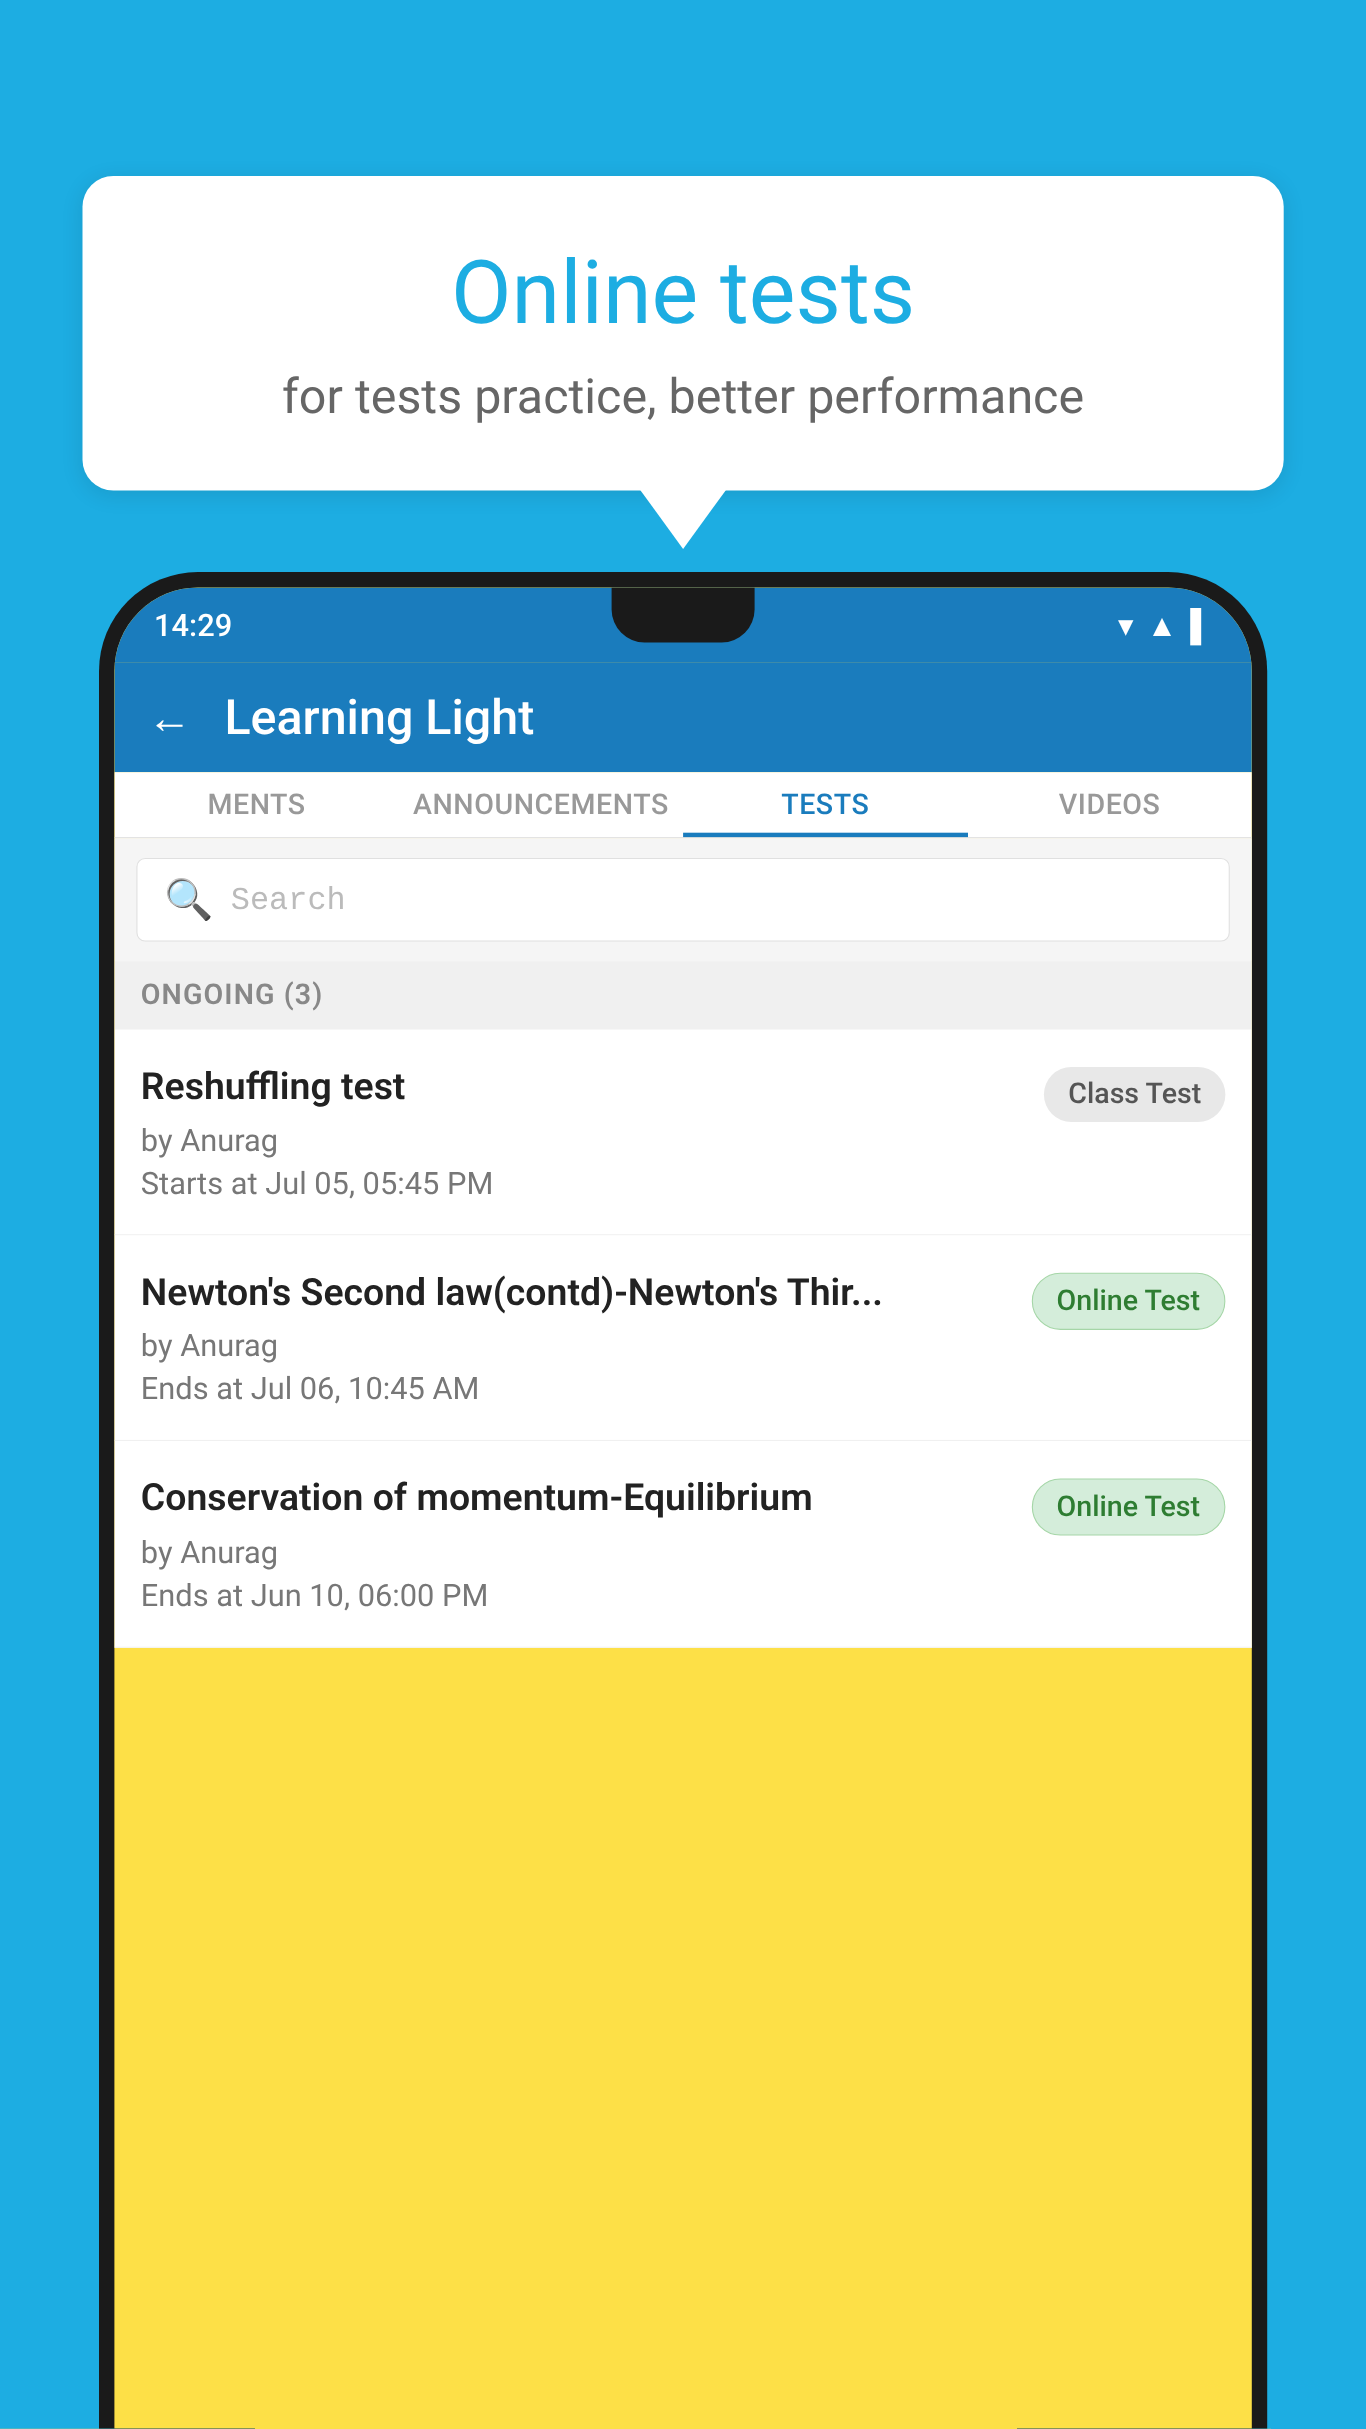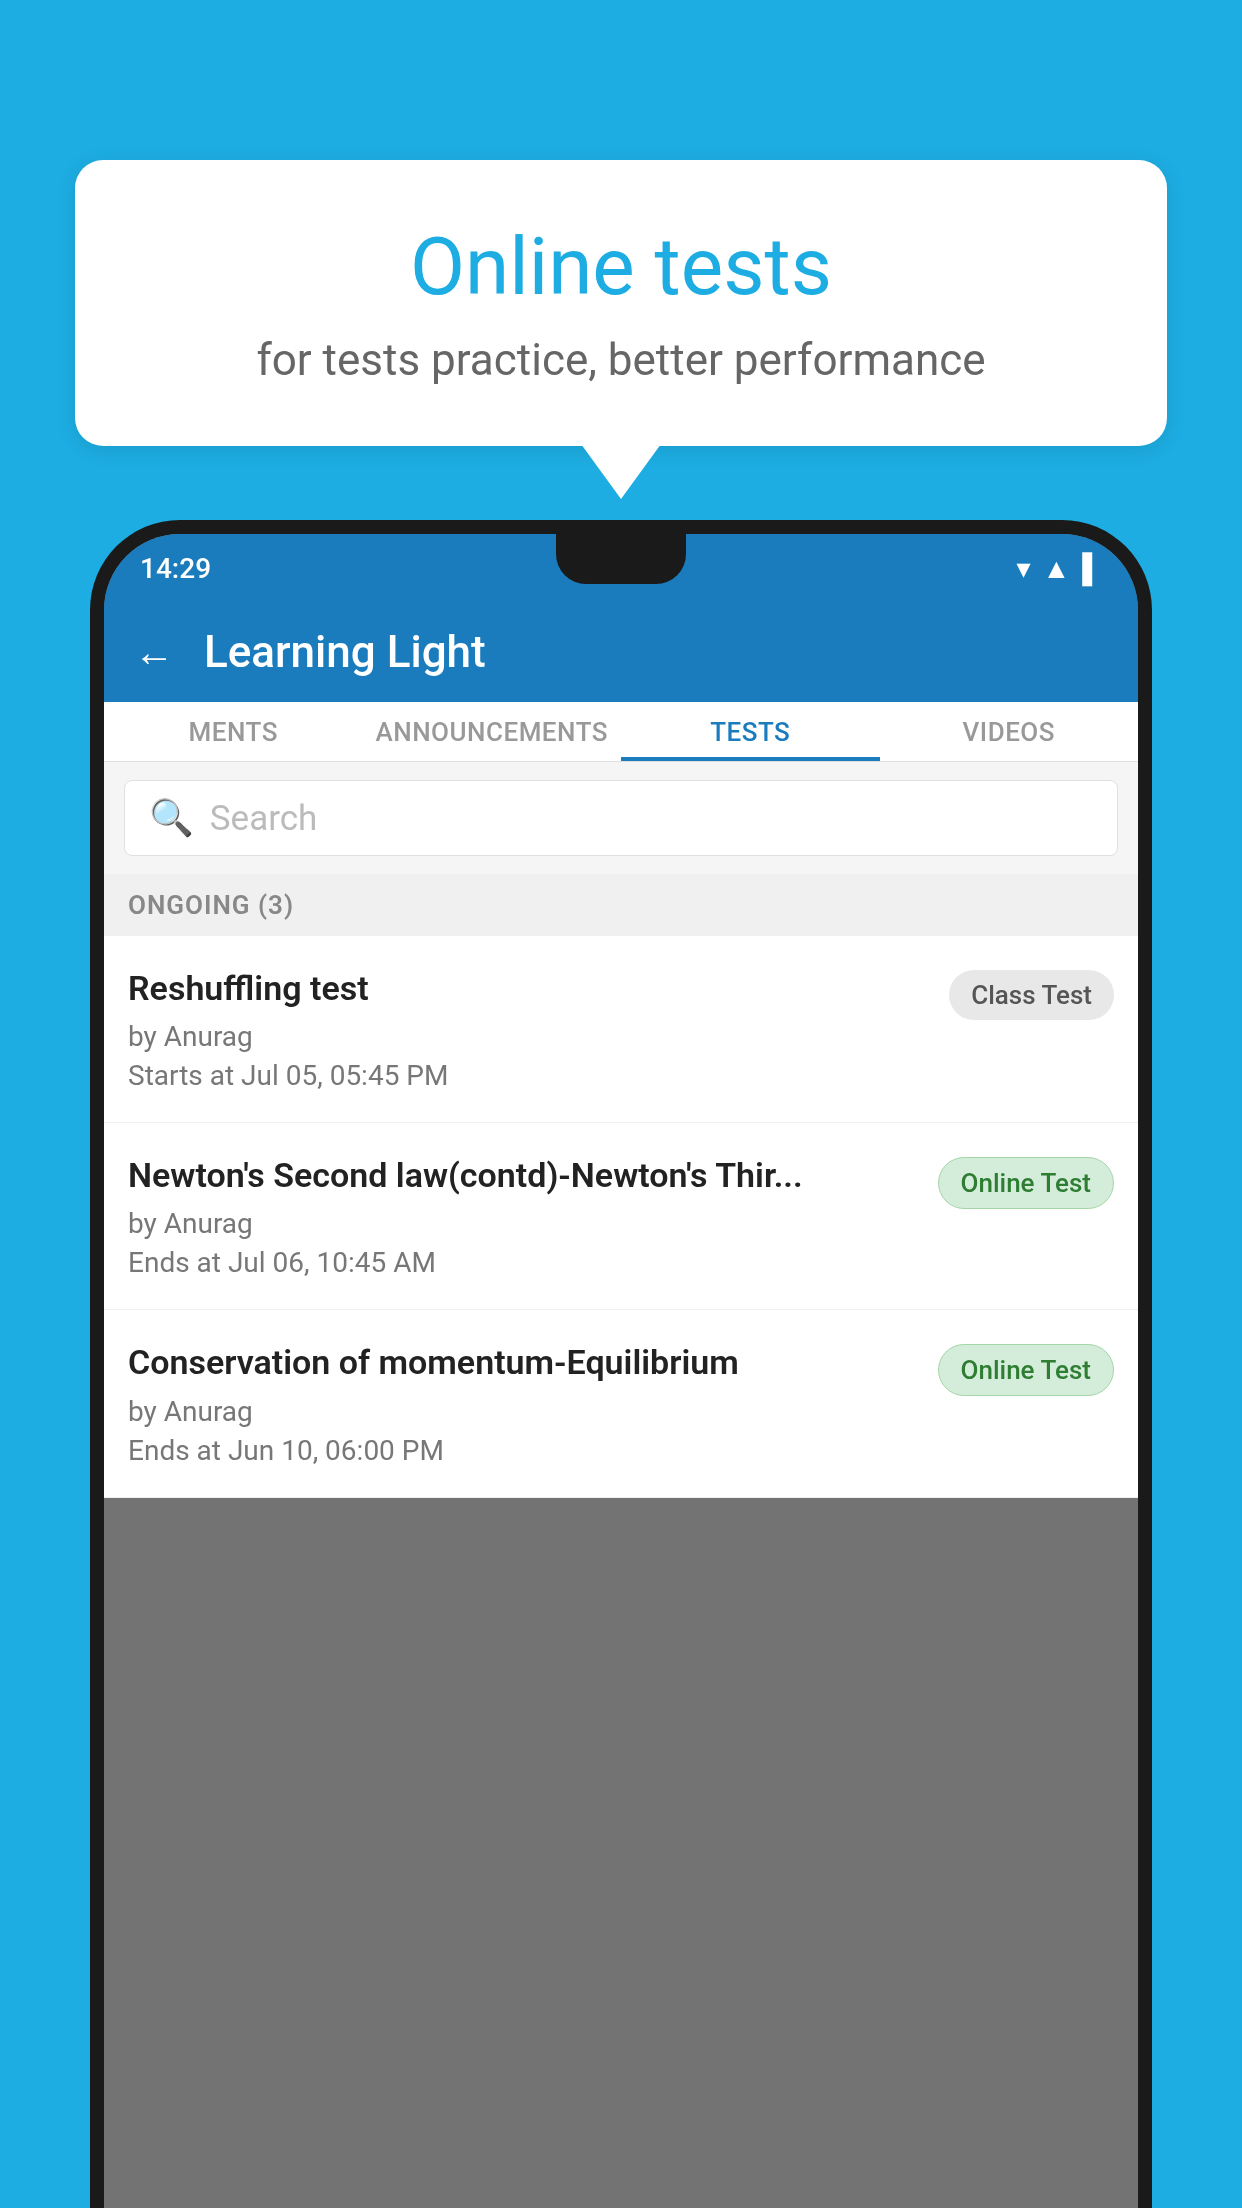--- a/index.html
+++ b/index.html
@@ -68,21 +68,21 @@
       padding: 0;
       overflow: hidden;
     }
 
     .phone-inner {
       position: absolute;
       top: 14px;
       left: 14px;
       right: 14px;
       bottom: 0;
-      background: #737373;
+      background: #fde047;
       border-radius: 76px 76px 0 0;
       overflow: hidden;
     }
 
     
     .status-bar {
       background: #1A7CBD;
       height: 68px;
       display: flex;
       align-items: center;
@@ -196,21 +196,22 @@
       border: 1px solid #e0e0e0;
     }
 
     .search-icon {
       color: #999;
       font-size: 36px;
     }
 
     .search-placeholder {
       color: #bbb;
-      font-size: 35px;
+      font-size: 29px;
+      font-family: Liberation Mono, monospace;
     }
 
     
     .section-header {
       background: #f0f0f0;
       padding: 16px 24px;
     }
 
     .section-title {
       color: #888;

